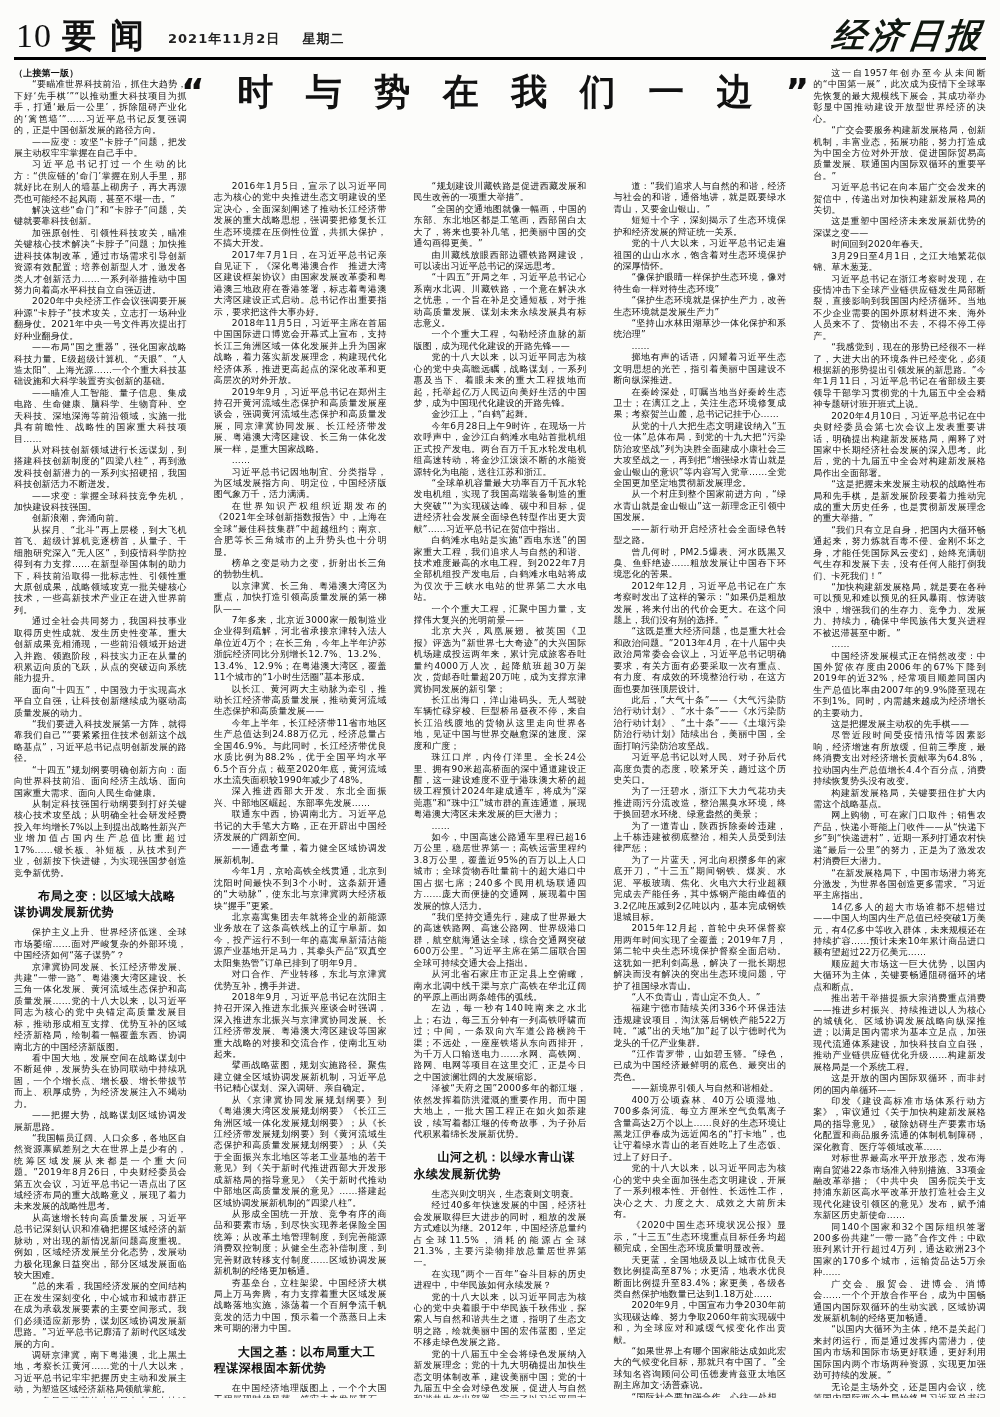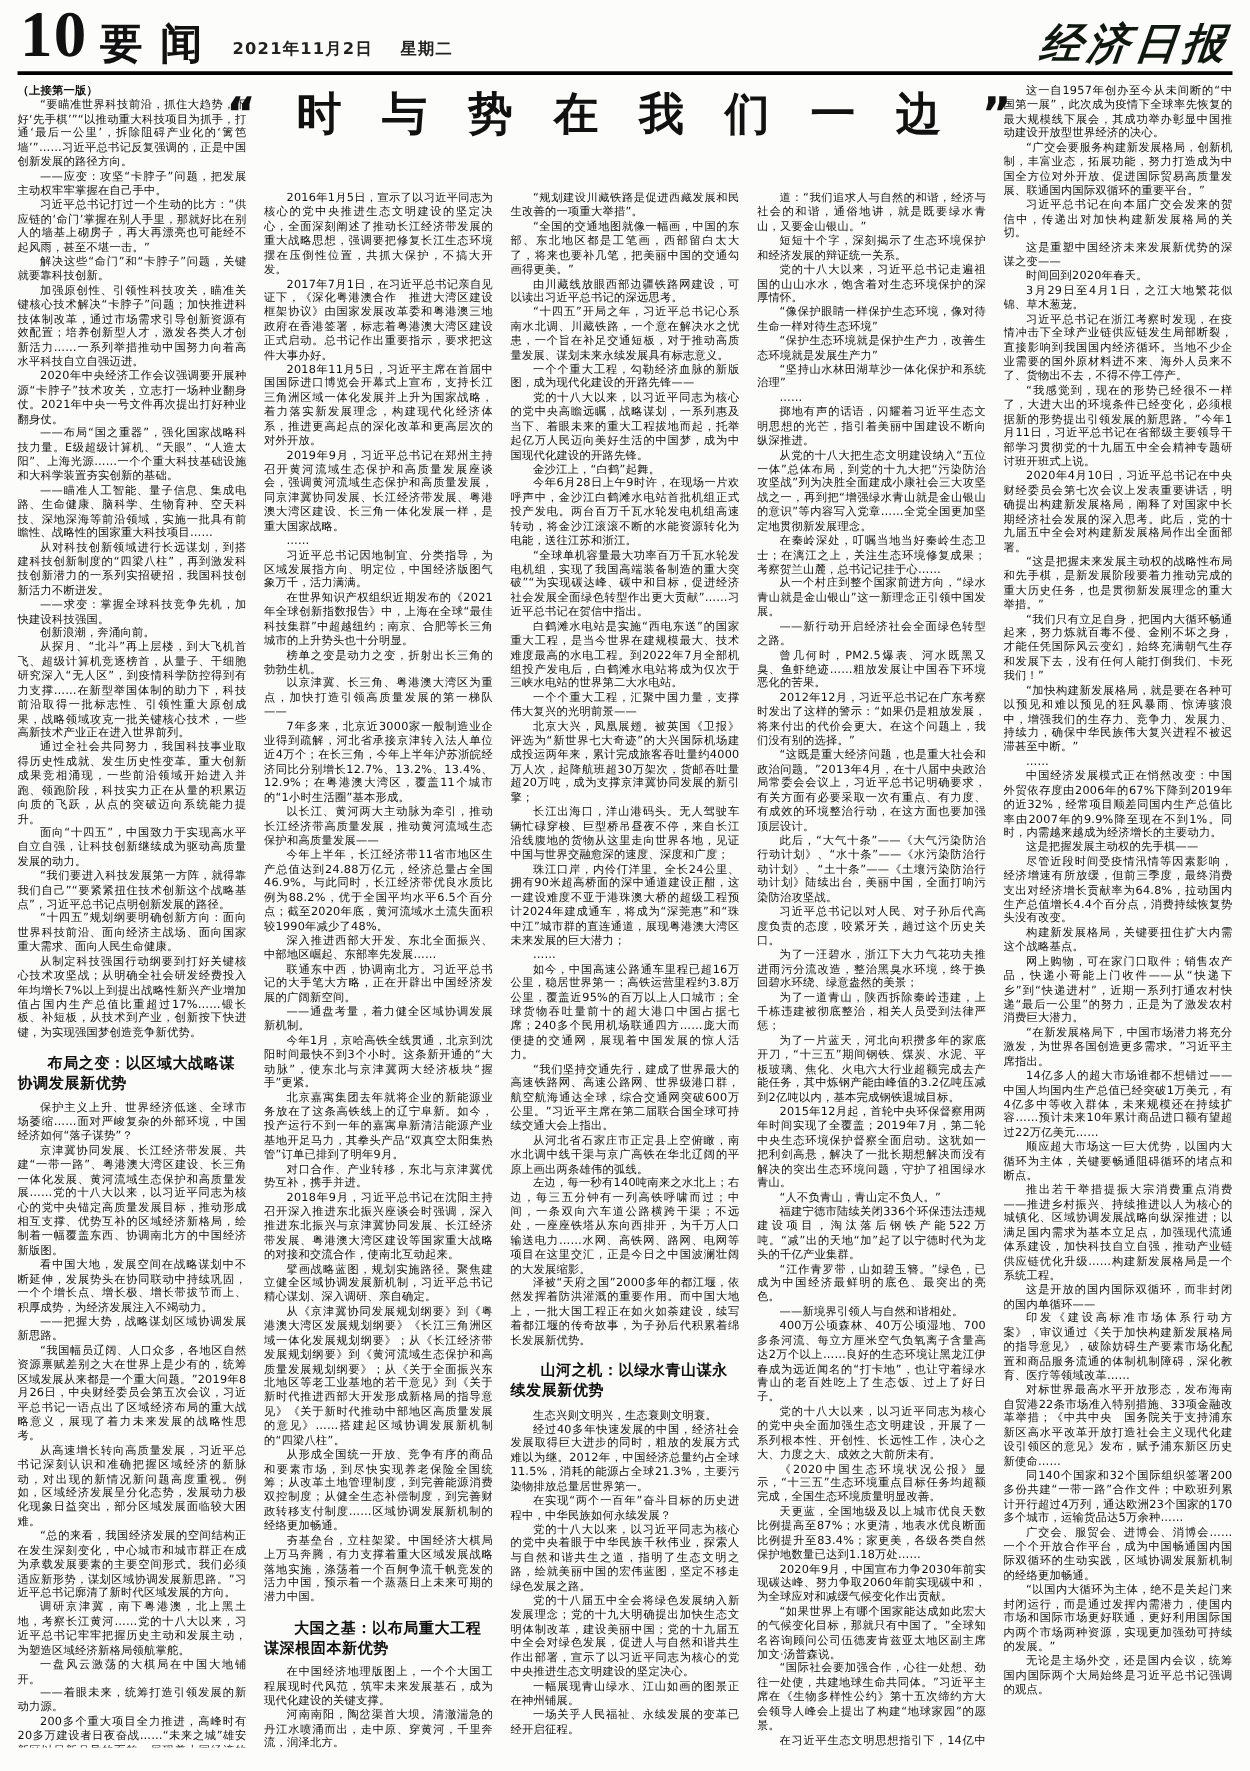--- a/index.html
+++ b/index.html
@@ -5,30 +5,30 @@
   html,body{margin:0;padding:0;background:#e8e8e4;}
   .page{
     width:1000px;height:1417px;margin:0 auto;background:#fcfcfa;color:#111;
     font-family:"DejaVu Sans",sans-serif;box-sizing:border-box;
     padding:8px 14px 6px 14px;overflow:hidden;position:relative;
   }
   
   .masthead-bar{display:flex;align-items:flex-end;justify-content:space-between;
     border-bottom:3px solid #000;padding:2px 2px 6px 2px;height:52px;box-sizing:border-box;}
   .mb-left{display:flex;align-items:flex-end;gap:10px;}
-  .page-num{font-family:"Liberation Serif","DejaVu Serif",serif;font-weight:bold;
-    font-size:52px;line-height:.85;letter-spacing:1px;}
+  .page-num{font-family:"Liberation Serif","DejaVu Serif",serif;font-weight:normal;
+    font-size:34px;line-height:.85;letter-spacing:1px;}
   .section-title{font-family:"DejaVu Serif",serif;font-weight:bold;font-size:34px;
     line-height:.9;letter-spacing:14px;}
   .page-date{font-size:13px;font-weight:bold;padding-bottom:3px;letter-spacing:1px;color:#222;}
   .masthead{font-family:"DejaVu Serif",serif;font-style:italic;font-weight:bold;
     font-size:34px;line-height:.9;letter-spacing:4px;transform:skewX(-6deg);color:#101810;}
   
   .article{display:grid;grid-template-columns:repeat(5,1fr);column-gap:14px;
-    grid-template-rows:86px auto;margin-top:8px;height:1330px;}
+    grid-template-rows:86px auto;margin-top:8px;height:1330px;gap:27px;}
   .col{overflow:hidden;font-size:9px;line-height:1.27;text-align:justify;
     letter-spacing:.2px;}
   .col-1{grid-column:1;grid-row:1 / span 2;}
   .headline-box{grid-column:2 / span 3;grid-row:1;display:flex;align-items:flex-start;
     justify-content:center;padding-top:4px;}
   .headline{font-weight:bold;font-size:36px;line-height:1.1;letter-spacing:10px;
     white-space:nowrap;font-family:"DejaVu Sans",sans-serif;}
   .col-2{grid-column:2;grid-row:2;}
   .col-3{grid-column:3;grid-row:2;}
   .col-4{grid-column:4;grid-row:2;}
@@ -127,21 +127,21 @@
     <div class="col col-3">
         <p class="blk blk-p">“规划建设川藏铁路是促进西藏发展和民生改善的一项重大举措”。</p>
         <p class="blk blk-p">“全国的交通地图就像一幅画，中国的东部、东北地区都是工笔画，西部留白太大了，将来也要补几笔，把美丽中国的交通勾画得更美。”</p>
         <p class="blk blk-p">由川藏线放眼西部边疆铁路网建设，可以读出习近平总书记的深远思考。</p>
         <p class="blk blk-p">“十四五”开局之年，习近平总书记心系南水北调、川藏铁路，一个意在解决水之忧患，一个旨在补足交通短板，对于推动高质量发展、谋划未来永续发展具有标志意义。</p>
         <p class="blk blk-p">一个个重大工程，勾勒经济血脉的新版图，成为现代化建设的开路先锋——</p>
         <p class="blk blk-p">党的十八大以来，以习近平同志为核心的党中央高瞻远瞩，战略谋划，一系列惠及当下、着眼未来的重大工程拔地而起，托举起亿万人民迈向美好生活的中国梦，成为中国现代化建设的开路先锋。</p>
         <p class="blk blk-p">金沙江上，“白鹤”起舞。</p>
         <p class="blk blk-p">今年6月28日上午9时许，在现场一片欢呼声中，金沙江白鹤滩水电站首批机组正式投产发电。两台百万千瓦水轮发电机组高速转动，将金沙江滚滚不断的水能资源转化为电能，送往江苏和浙江。</p>
         <p class="blk blk-p">“全球单机容量最大功率百万千瓦水轮发电机组，实现了我国高端装备制造的重大突破”“为实现碳达峰、碳中和目标，促进经济社会发展全面绿色转型作出更大贡献”……习近平总书记在贺信中指出。</p>
-        <p class="blk blk-p">白鹤滩水电站是实施“西电东送”的国家重大工程，是当今世界在建规模最大、技术难度最高的水电工程。到2022年7月全部机组投产发电后，白鹤滩水电站将成为仅次于三峡水电站的世界第二大水电站。</p>
+        <p class="blk blk-p">白鹤滩水电站是实施“西电东送”的国家重大工程，我们追求人与自然的和谐、技术难度最高的水电工程。到2022年7月全部机组投产发电后，白鹤滩水电站将成为仅次于三峡水电站的世界第二大水电站。</p>
         <p class="blk blk-p">一个个重大工程，汇聚中国力量，支撑伟大复兴的光明前景——</p>
         <p class="blk blk-p">北京大兴，凤凰展翅。被英国《卫报》评选为“新世界七大奇迹”的大兴国际机场建成投运两年来，累计完成旅客吞吐量约4000万人次，起降航班超30万架次，货邮吞吐量超20万吨，成为支撑京津冀协同发展的新引擎；</p>
         <p class="blk blk-p">长江出海口，洋山港码头。无人驾驶车辆忙碌穿梭、巨型桥吊昼夜不停，来自长江沿线腹地的货物从这里走向世界各地，见证中国与世界交融愈深的速度、深度和广度；</p>
         <p class="blk blk-p">珠江口岸，内伶仃洋里。全长24公里、拥有90米超高桥面的深中通道建设正酣，这一建设难度不亚于港珠澳大桥的超级工程预计2024年建成通车，将成为“深莞惠”和“珠中江”城市群的直连通道，展现粤港澳大湾区未来发展的巨大潜力；</p>
         <p class="blk blk-p">……</p>
         <p class="blk blk-p">如今，中国高速公路通车里程已超16万公里，稳居世界第一；高铁运营里程约3.8万公里，覆盖近95%的百万以上人口城市；全球货物吞吐量前十的超大港口中国占据七席；240多个民用机场联通四方……庞大而便捷的交通网，展现着中国发展的惊人活力。</p>
         <p class="blk blk-p">“我们坚持交通先行，建成了世界最大的高速铁路网、高速公路网、世界级港口群，航空航海通达全球，综合交通网突破600万公里。”习近平主席在第二届联合国全球可持续交通大会上指出。</p>
         <p class="blk blk-p">从河北省石家庄市正定县上空俯瞰，南水北调中线干渠与京广高铁在华北辽阔的平原上画出两条雄伟的弧线。</p>
         <p class="blk blk-p">左边，每一秒有140吨南来之水北上；右边，每三五分钟有一列高铁呼啸而过；中间，一条双向六车道公路横跨干渠；不远处，一座座铁塔从东向西排开，为千万人口输送电力……水网、高铁网、路网、电网等项目在这里交汇，正是今日之中国波澜壮阔的大发展缩影。</p>
         <p class="blk blk-p">泽被“天府之国”2000多年的都江堰，依然发挥着防洪灌溉的重要作用。而中国大地上，一批大国工程正在如火如荼建设，续写着都江堰的传奇故事，为子孙后代积累着绵长发展新优势。</p>
@@ -156,22 +156,22 @@
       </div>
     <div class="col col-4">
         <p class="blk blk-p">道：“我们追求人与自然的和谐，经济与社会的和谐，通俗地讲，就是既要绿水青山，又要金山银山。”</p>
         <p class="blk blk-p">短短十个字，深刻揭示了生态环境保护和经济发展的辩证统一关系。</p>
         <p class="blk blk-p">党的十八大以来，习近平总书记走遍祖国的山山水水，饱含着对生态环境保护的深厚情怀。</p>
         <p class="blk blk-p">“像保护眼睛一样保护生态环境，像对待生命一样对待生态环境”</p>
         <p class="blk blk-p">“保护生态环境就是保护生产力，改善生态环境就是发展生产力”</p>
         <p class="blk blk-p">“坚持山水林田湖草沙一体化保护和系统治理”</p>
         <p class="blk blk-p">……</p>
         <p class="blk blk-p">掷地有声的话语，闪耀着习近平生态文明思想的光芒，指引着美丽中国建设不断向纵深推进。</p>
+        <p class="blk blk-p">在秦岭深处，叮嘱当地当好秦岭生态卫士；在漓江之上，关注生态环境修复成果；考察贺兰山麓，总书记记挂于心……</p>
         <p class="blk blk-p">从党的十八大把生态文明建设纳入“五位一体”总体布局，到党的十九大把“污染防治攻坚战”列为决胜全面建成小康社会三大攻坚战之一，再到把“增强绿水青山就是金山银山的意识”等内容写入党章……全党全国更加坚定地贯彻新发展理念。</p>
-        <p class="blk blk-p">在秦岭深处，叮嘱当地当好秦岭生态卫士；在漓江之上，关注生态环境修复成果；考察贺兰山麓，总书记记挂于心……</p>
         <p class="blk blk-p">从一个村庄到整个国家前进方向，“绿水青山就是金山银山”这一新理念正引领中国发展。</p>
         <p class="blk blk-p">——新行动开启经济社会全面绿色转型之路。</p>
         <p class="blk blk-p">曾几何时，PM2.5爆表、河水既黑又臭、鱼虾绝迹……粗放发展让中国吞下环境恶化的苦果。</p>
         <p class="blk blk-p">2012年12月，习近平总书记在广东考察时发出了这样的警示：“如果仍是粗放发展，将来付出的代价会更大。在这个问题上，我们没有别的选择。”</p>
         <p class="blk blk-p">“这既是重大经济问题，也是重大社会和政治问题。”2013年4月，在十八届中央政治局常委会会议上，习近平总书记明确要求，有关方面有必要采取一次有重点、有力度、有成效的环境整治行动，在这方面也要加强顶层设计。</p>
         <p class="blk blk-p">此后，“大气十条”——《大气污染防治行动计划》、“水十条”——《水污染防治行动计划》、“土十条”——《土壤污染防治行动计划》陆续出台，美丽中国，全面打响污染防治攻坚战。</p>
         <p class="blk blk-p">习近平总书记以对人民、对子孙后代高度负责的态度，咬紧牙关，趟过这个历史关口。</p>
         <p class="blk blk-p">为了一汪碧水，浙江下大力气花功夫推进雨污分流改造，整治黑臭水环境，终于换回碧水环绕、绿意盎然的美景；</p>
         <p class="blk blk-p">为了一道青山，陕西拆除秦岭违建，上千栋违建被彻底整治，相关人员受到法律严惩；</p>
         <p class="blk blk-p">为了一片蓝天，河北向积攒多年的家底开刀，“十三五”期间钢铁、煤炭、水泥、平板玻璃、焦化、火电六大行业超额完成去产能任务，其中炼钢产能由峰值的3.2亿吨压减到2亿吨以内，基本完成钢铁退城目标。</p>

